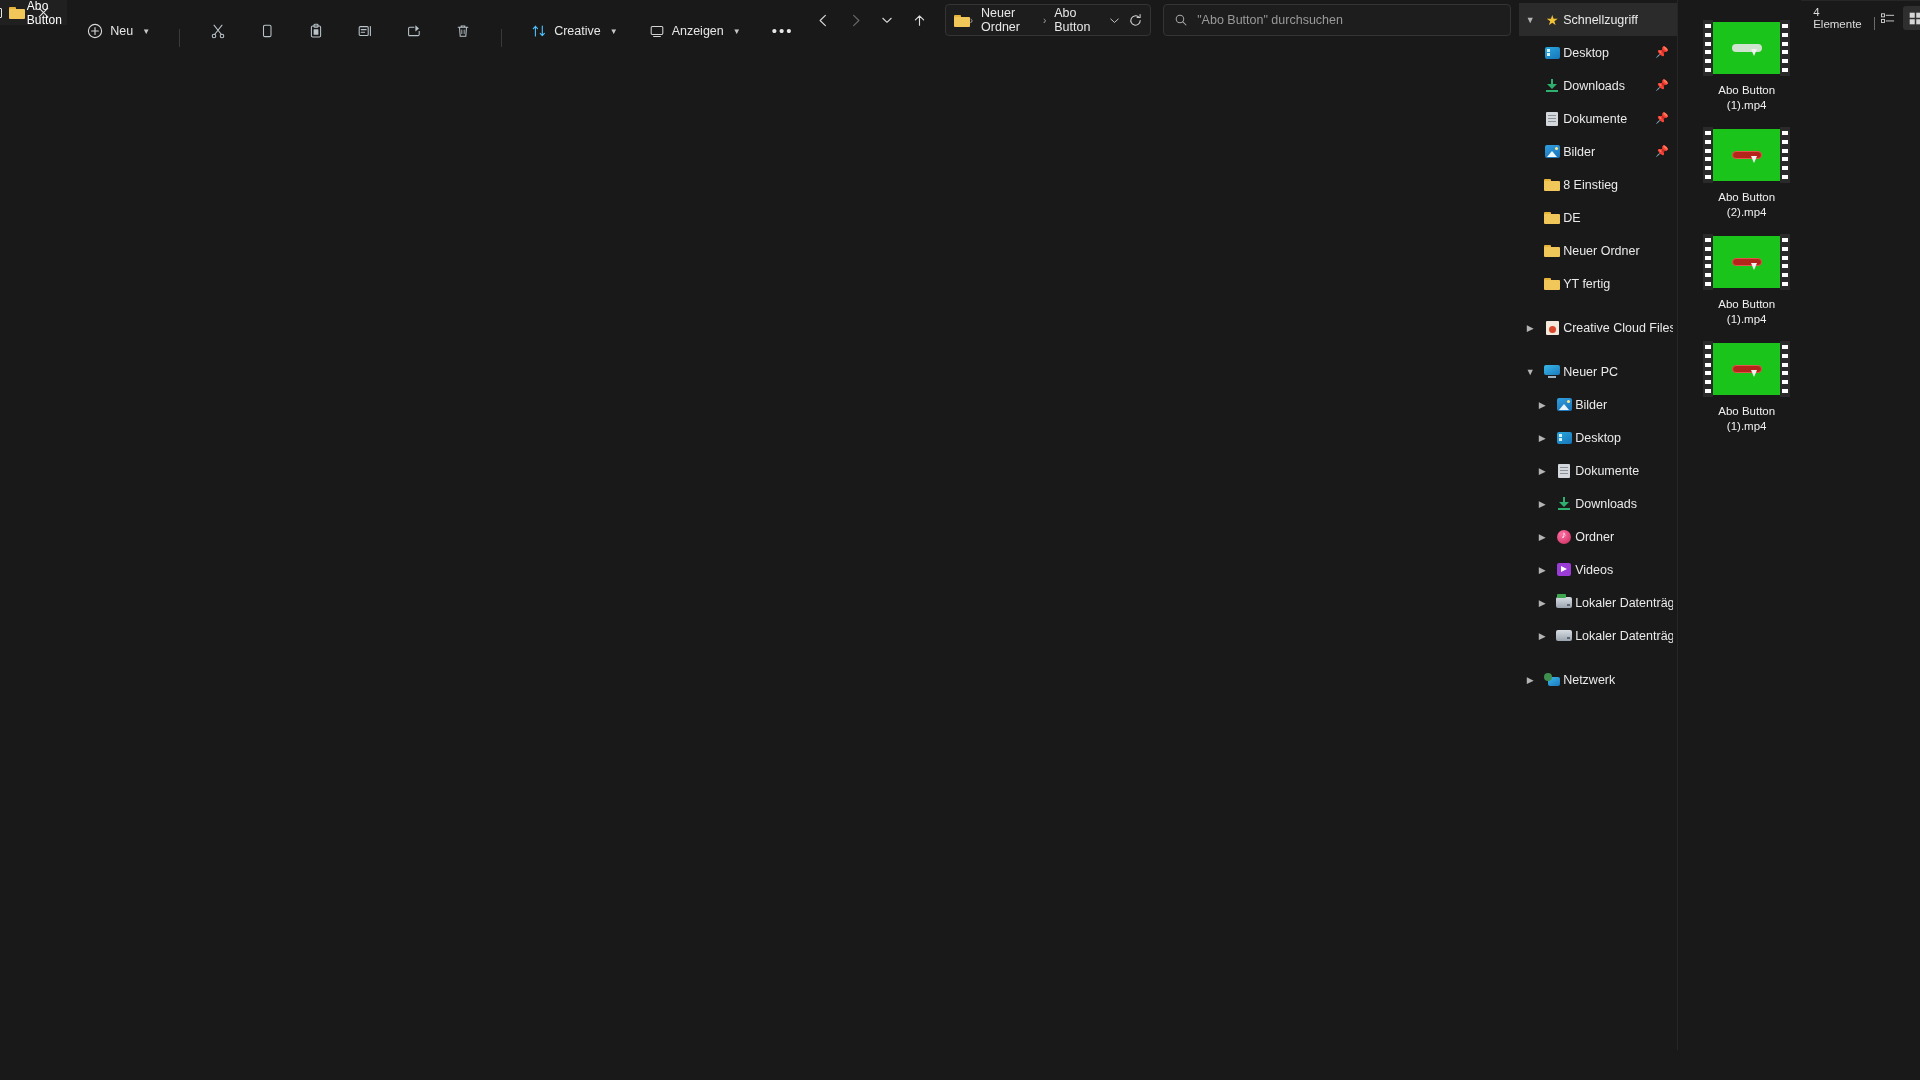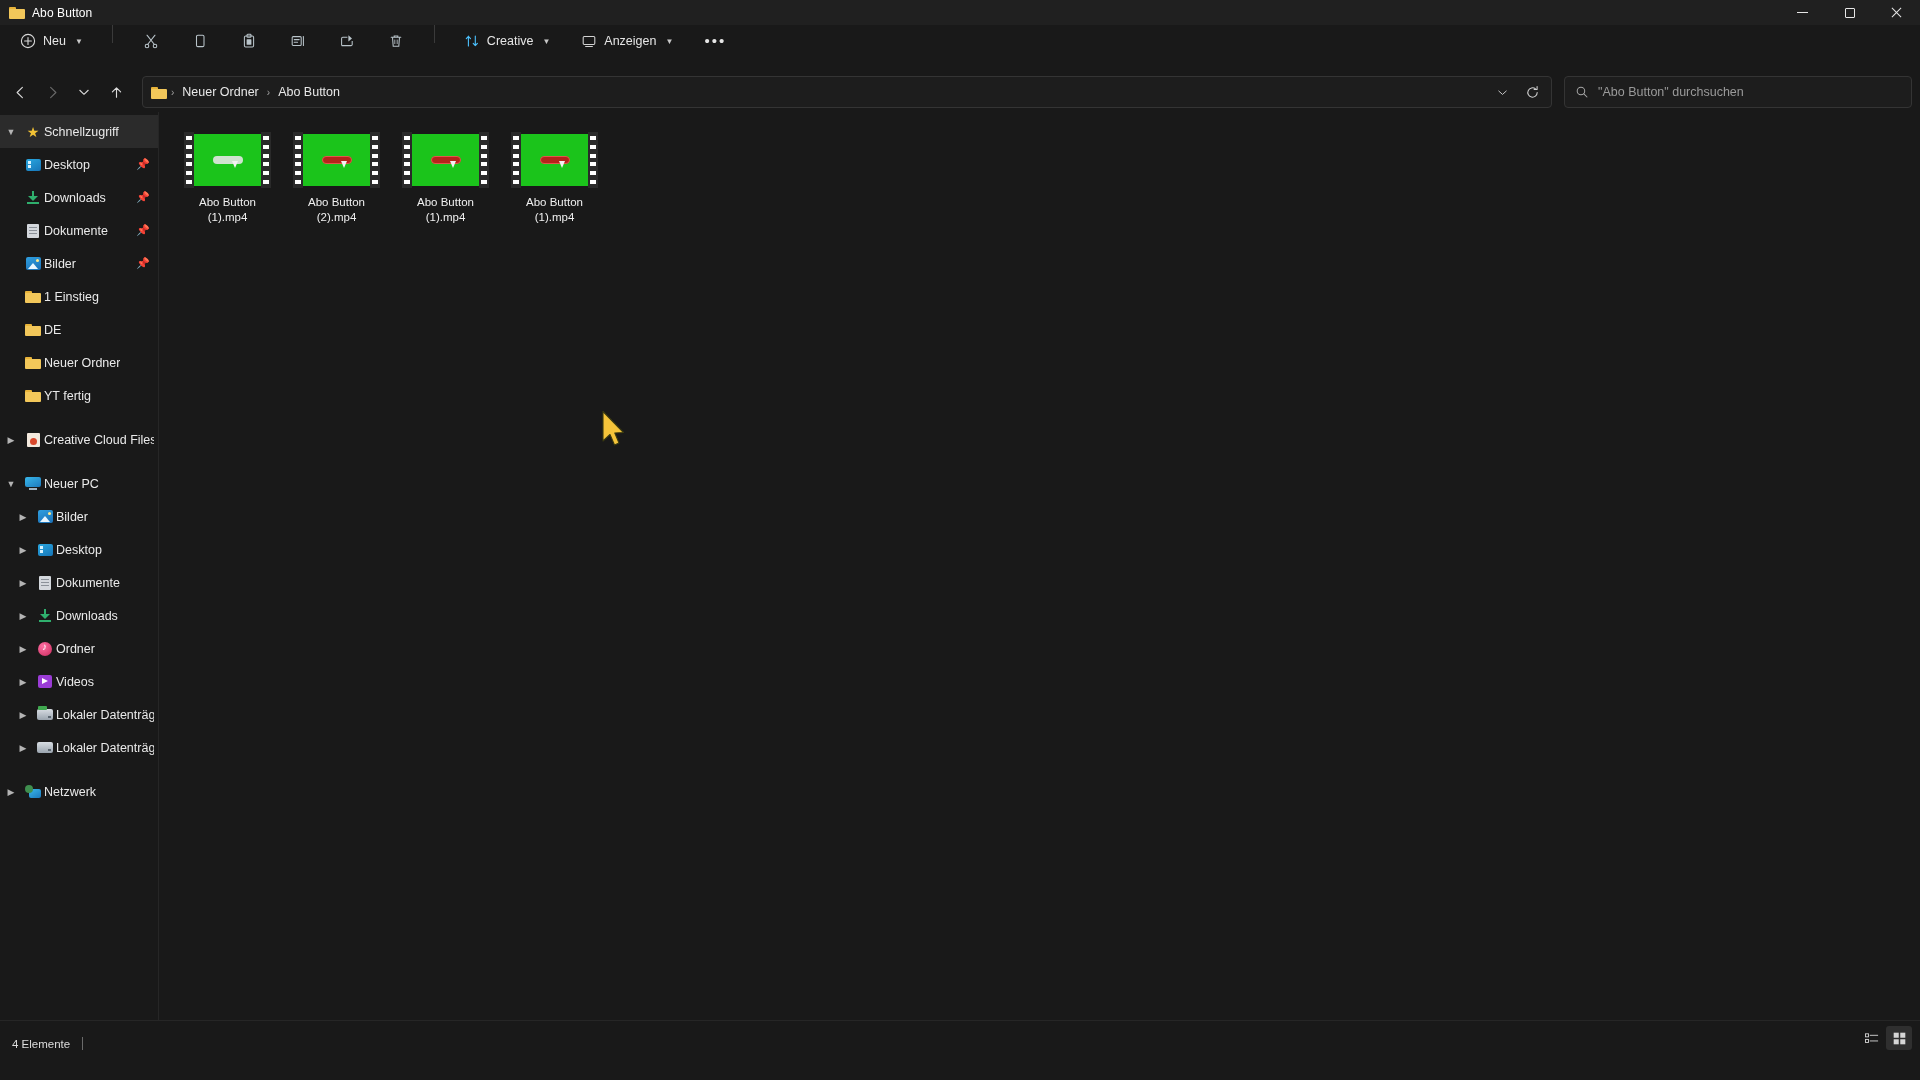--- a/index.html
+++ b/index.html
@@ -3,21 +3,21 @@
 <meta charset="utf-8">
 <style>
   * { box-sizing: border-box; margin: 0; padding: 0; }
   html, body {
     width: 1920px; height: 1080px;
     background: #191919;
     font-family: "Liberation Sans", sans-serif;
     color: #ffffff;
     overflow: hidden;
   }
-  .window { width: 1920px; height: 1050px; display: flex; flex-direction: column; background: #191919; }
+  .window { width: 1920px; height: 1050px; display: flex; flex-direction: row; background: #191919; }
 
   
   .titlebar {
     height: 25px; flex: 0 0 25px;
     background: #202020;
     display: flex; align-items: center;
     position: relative;
   }
   .title-left { display: flex; align-items: center; gap: 7px; padding-left: 9px; }
   .title-folder-icon { width: 16px; height: 13px; position: relative; }
@@ -41,21 +41,21 @@
   .glyph-close:before, .glyph-close:after {
     content: ""; position: absolute; left: -1px; top: 5px; width: 13px; height: 1px; background: #e6e6e6;
   }
   .glyph-close:before { transform: rotate(45deg); }
   .glyph-close:after { transform: rotate(-45deg); }
 
   
   .cmdbar {
     height: 47px; flex: 0 0 47px;
     background: #191919;
-    display: flex; align-items: flex-start; padding-left: 10px; gap: 11px;
+    display: flex; align-items: flex-end; padding-left: 10px; gap: 11px;
   }
   .cmd-item {
     height: 32px; display: flex; align-items: center; gap: 7px;
     padding: 0 10px; border-radius: 4px; cursor: default;
     font-size: 12.5px; color: #e6e6e6;
   }
   .cmd-icon-btn {
     width: 38px; height: 32px; display: flex; align-items: center; justify-content: center;
     border-radius: 4px;
   }
@@ -421,21 +421,21 @@
             <span class="i-pic"></span>
           </span>
         <span class="nav-label">Bilder</span>
         <span class="pin">📌</span>
       </div>
 
       <div class="nav-row indent1">
         <span class="nav-ico">
             <span class="i-folder"></span>
           </span>
-        <span class="nav-label">1 Einstieg</span>
+        <span class="nav-label">8 Einstieg</span>
       </div>
 
       <div class="nav-row indent1">
         <span class="nav-ico">
             <span class="i-folder"></span>
           </span>
         <span class="nav-label">DE</span>
       </div>
 
       <div class="nav-row indent1">

